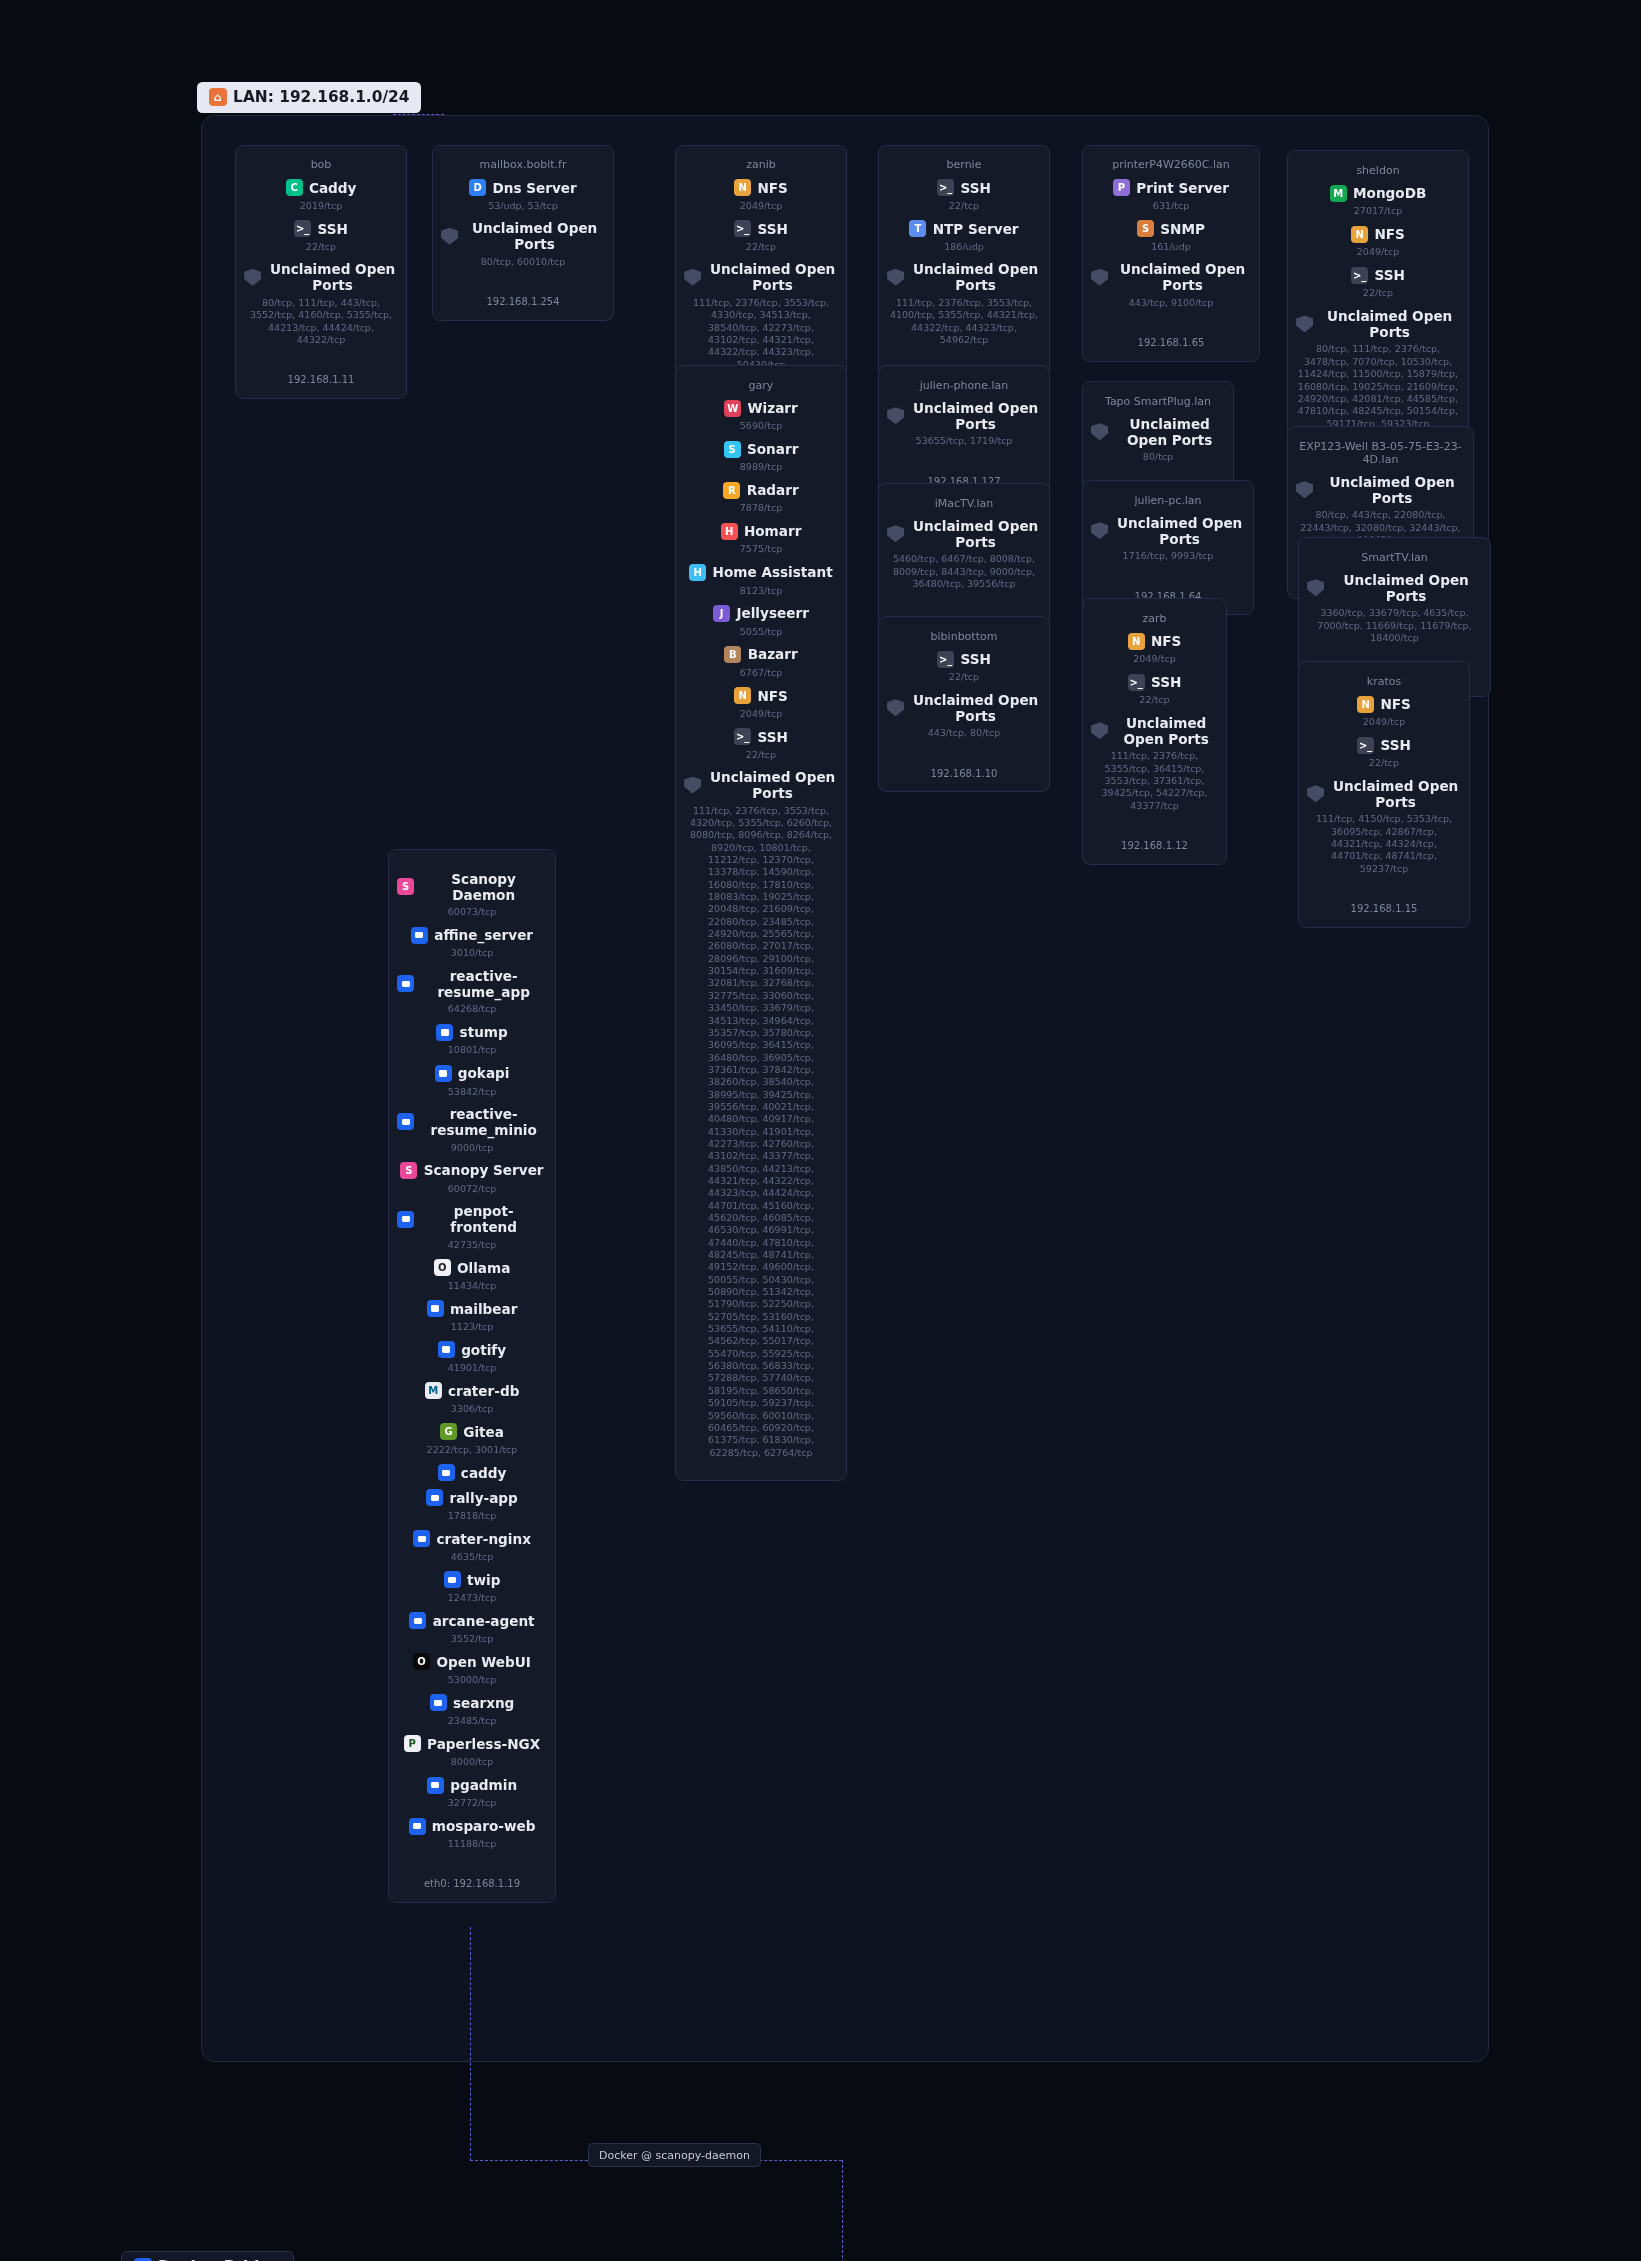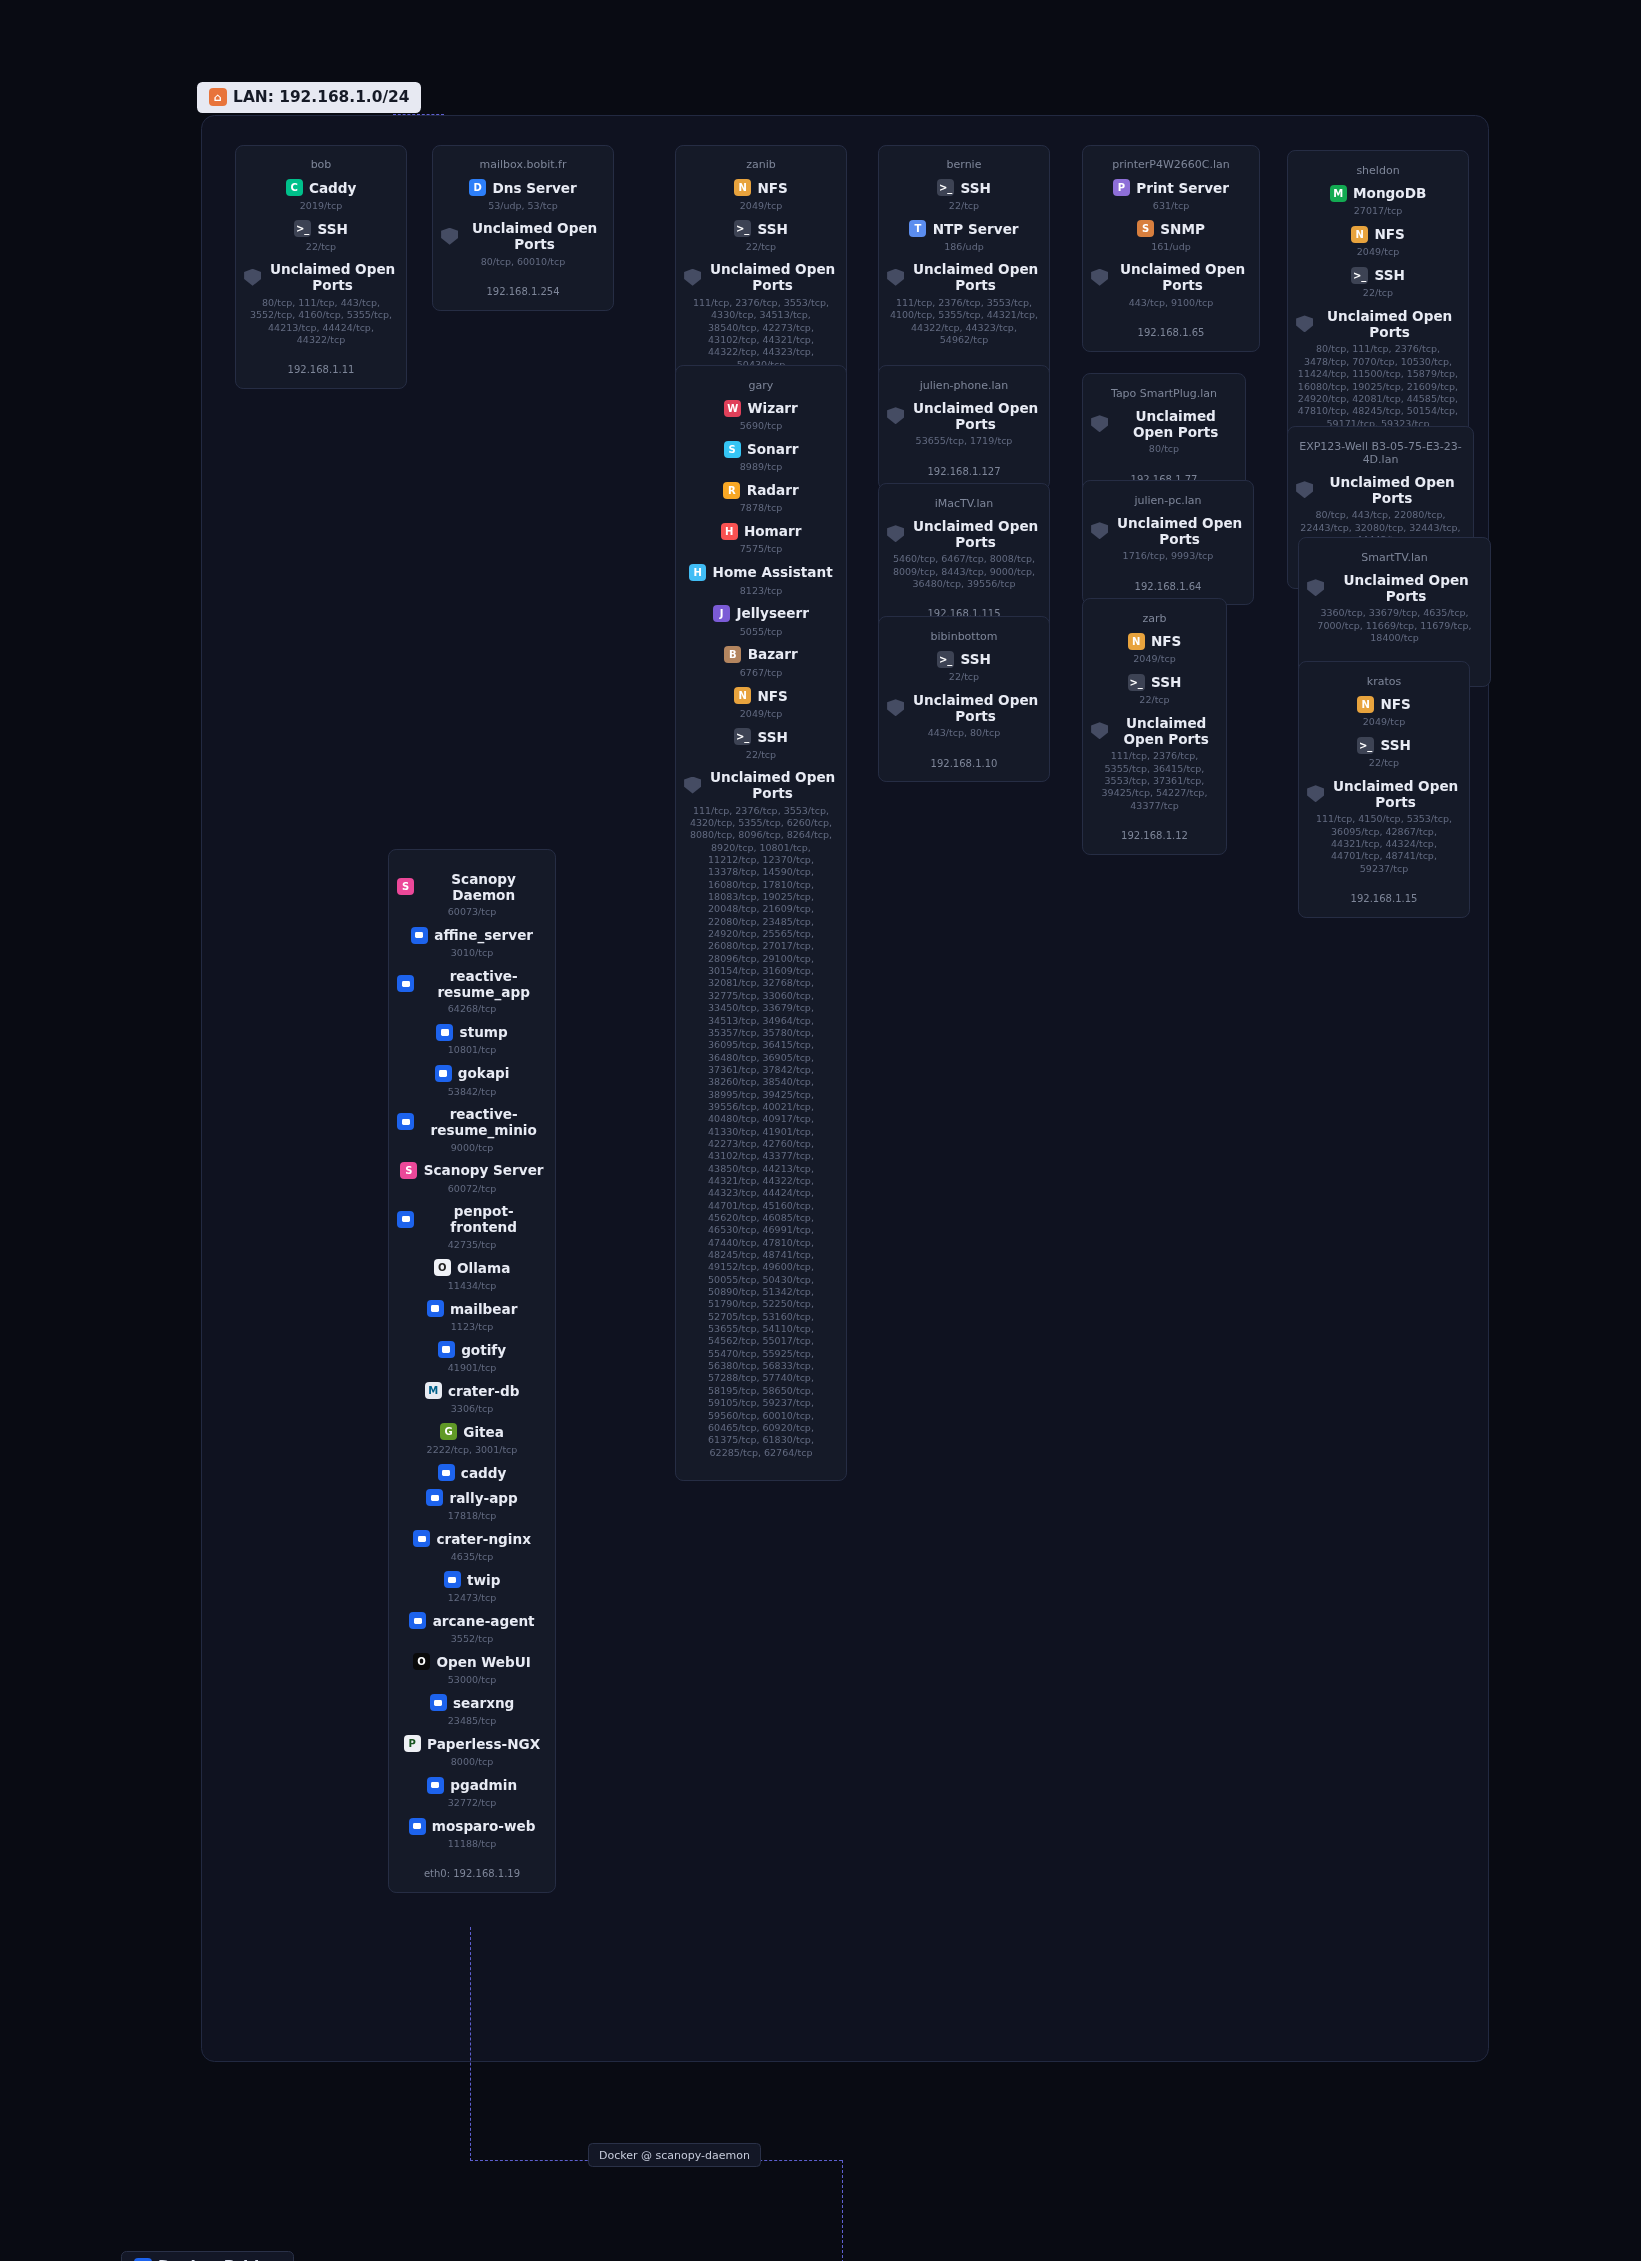--- a/index.html
+++ b/index.html
@@ -12,21 +12,21 @@
   #lan-badge{left:197px;top:82px;background:#e7e9f2;color:#161a26;font-weight:600;}
   #docker-badge{left:121px;top:2251px;background:#131726;border:0.9px solid #2a3148;color:#dde2ee;font-weight:600;}
   .badge .ico{width:18px;height:18px;font-size:11px;}
   .host{position:absolute;box-sizing:border-box;background:#151a28;border:0.9px solid #262d44;
         border-radius:8.1px;padding:12.7px 8.1px;text-align:center;z-index:2;}
   .host-title{color:#7e8699;font-size:11px;margin-bottom:7.2px;word-wrap:break-word;}
   .svc{margin:8.1px 0;}
   .svc-row{display:flex;align-items:center;justify-content:center;gap:6.3px;}
   .svc-name{color:#e8ebf4;font-size:13.6px;font-weight:600;}
   .svc-ports{color:#626a80;font-size:9.5px;line-height:1.3;margin-top:3.6px;word-wrap:break-word;}
-  .host-footer{color:#7e8699;font-size:10px;margin-top:18px;}
+  .host-footer{color:#7e8699;font-size:10px;margin-top:28px;}
   .ico{width:17px;height:17px;border-radius:4.1px;display:inline-flex;align-items:center;
        justify-content:center;font-size:10px;font-weight:700;flex:0 0 auto;}
   .ico .bar{width:8.1px;height:6.3px;background:#fff;border-radius:1.4px;}
   .ico.shield{clip-path:polygon(50% 0,100% 18%,100% 60%,50% 100%,0 60%,0 18%);border-radius:0;}
   .edge{position:absolute;z-index:1;}
   .vline{border-left:1.4px dashed var(--edge,#5d5fd0);width:0;}
   .hline{border-top:1.4px dashed var(--edge,#5d5fd0);height:0;}
   #conn-label{position:absolute;left:588px;top:2143px;background:#131726;border:0.9px solid #2a3148;
               color:#c6cbdb;font-size:11px;padding:4.5px 10px;border-radius:4.5px;z-index:4;}
 </style>
@@ -261,21 +261,21 @@
       <div class="host-title">julien-phone.lan</div>
       <div class="svc">
         <div class="svc-row">
           <span class="ico shield" style="background: rgb(69, 76, 99); color: rgb(255, 255, 255);"></span>
           <span class="svc-name">Unclaimed Open Ports</span>
         </div>
         <div class="svc-ports">53655/tcp, 1719/tcp</div>
       </div>
       <div class="host-footer">192.168.1.127</div>
     </div>
-  <div class="host" style="left:880px;top:257px;width:164px">
+  <div class="host" style="left:880px;top:265px;width:152px">
       <div class="host-title">Tapo SmartPlug.lan</div>
       <div class="svc">
         <div class="svc-row">
           <span class="ico shield" style="background: rgb(69, 76, 99); color: rgb(255, 255, 255);"></span>
           <span class="svc-name">Unclaimed Open Ports</span>
         </div>
         <div class="svc-ports">80/tcp</div>
       </div>
       <div class="host-footer">192.168.1.77</div>
     </div>

